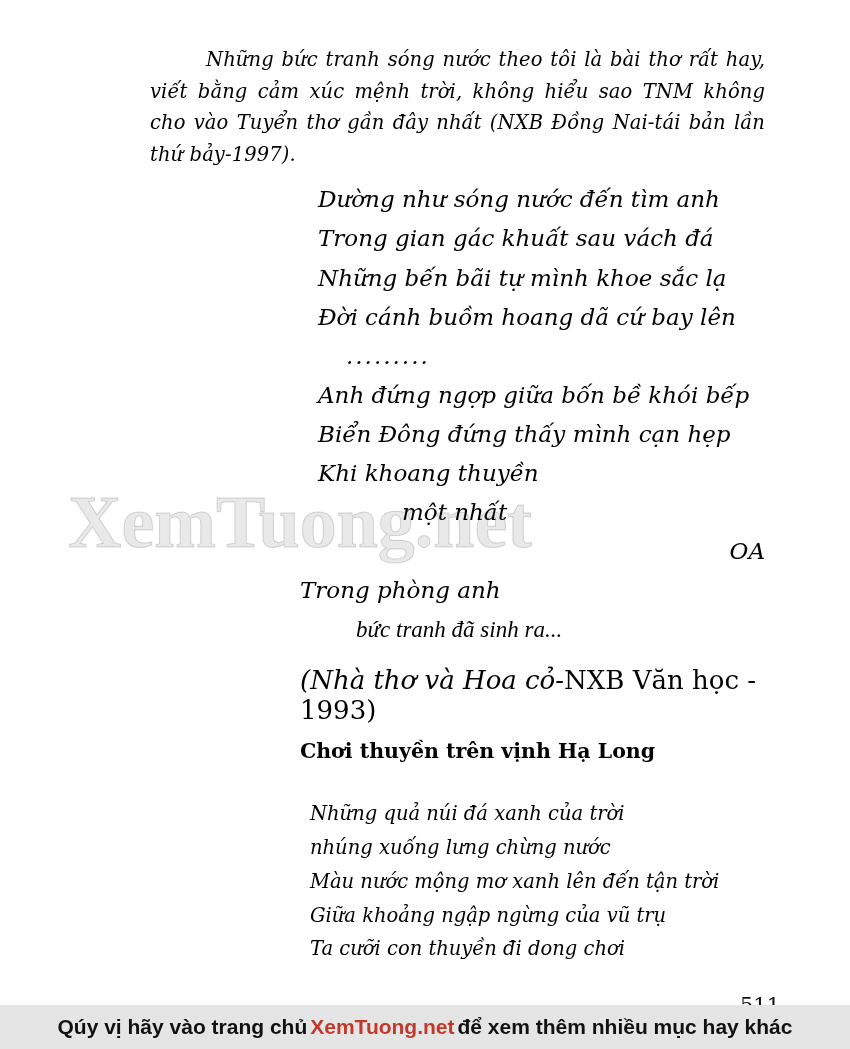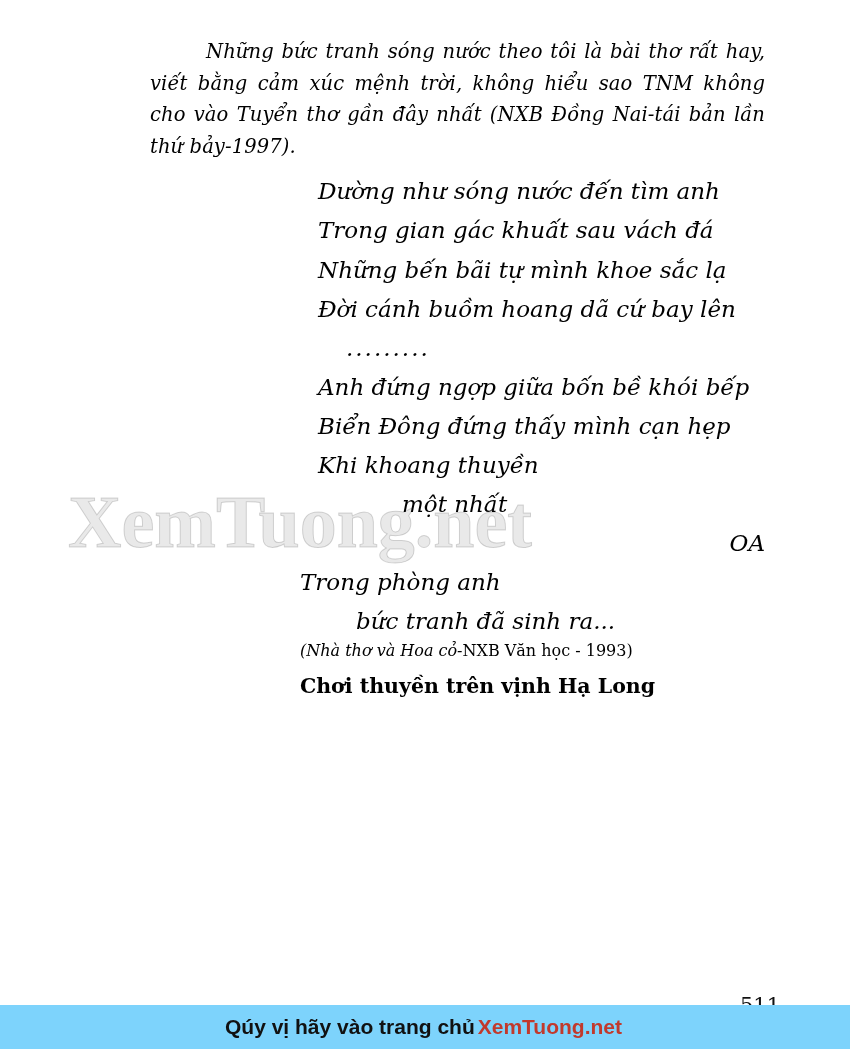--- a/index.html
+++ b/index.html
@@ -27,21 +27,21 @@
     width: 850px;
     height: 1000px;
     padding: 28px 85px 0 150px;
     box-sizing: border-box;
   }
   .para {
     font-family: "DejaVu Serif", serif;
     font-size: 19.5px;
     line-height: 1.62;
     text-align: justify;
-    margin: 8px 0 2px 0;
+    margin: 16px 0 2px 0;
     letter-spacing: 0.1px;
   }
   .para .indent-run {
     display: inline-block;
     width: 56px;
   }
   .ital {
     font-style: italic;
   }
   .poem {
@@ -56,26 +56,26 @@
     white-space: pre;
   }
   .poem .dots {
     padding-left: 28px;
     letter-spacing: 2px;
   }
   .ind1 { padding-left: 42px; }
   .ind2 { padding-left: 84px; }
   .ind3 { padding-left: 126px; text-align: right; }
   .ind-neg { margin-left: -18px; }
-  .ind-sub { padding-left: 38px; }
+  .ind-sub { padding-left: 38px; font-family: Liberation Serif, serif; }
   .source {
-    margin-top: 0;
+    margin-top: 16px;
     padding-left: 150px;
     font-family: "DejaVu Serif", serif;
-    font-size: 16px;
+    font-size: 26px;
   }
   .source .it { font-style: italic; }
   .para2 {
     margin-top: 6px;
   }
   .poem-title {
     text-align: center;
     font-family: "DejaVu Serif", serif;
     font-weight: bold;
     font-size: 20.5px;
@@ -119,21 +119,21 @@
     bottom: 0;
     width: 850px;
     height: 44px;
     display: flex;
     align-items: center;
     justify-content: center;
     font-family: "Liberation Sans", sans-serif;
     font-weight: bold;
     font-size: 21px;
     color: #111;
-    background: #7dd3fc;
+    background: #e5e5e5;
     white-space: nowrap;
   }
   .footer-banner .brand {
     color: #c2392c;
     padding: 0 3px;
   }
 </style>
 </head>
 <body>
 
@@ -156,25 +156,33 @@
       <div class="ln ind3">OA</div>
       <div class="ln ind-neg">Trong phòng anh</div>
       <div class="ln ind-sub">bức tranh đã sinh ra...</div>
     </div>
 
     <div class="source"><span class="it">(Nhà thơ và Hoa cỏ-</span><span>NXB Văn học - 1993)</span></div>
 
 
     <h3 class="poem-title">Chơi thuyền trên vịnh Hạ Long</h3>
 
+    <div class="poem2">
+      <div class="ln">Những quả núi đá xanh của trời</div>
+      <div class="ln">nhúng xuống lưng chừng nước</div>
+      <div class="ln">Màu nước mộng mơ xanh lên đến tận trời</div>
+      <div class="ln">Giữa khoảng ngập ngừng của vũ trụ</div>
+      <div class="ln">Ta cưỡi con thuyền đi dong chơi</div>
+    </div>
 
   </div>
 
   <div class="watermark">XemTuong.net</div>
 
   <div class="page-number">511</div>
 
   <div class="footer-banner">
     <span>Qúy vị hãy vào trang chủ </span>
       <span class="brand">XemTuong.net</span>
+      <span> để xem thêm nhiều mục hay khác</span>
   </div>
 
 </div>
 
 </body></html>

